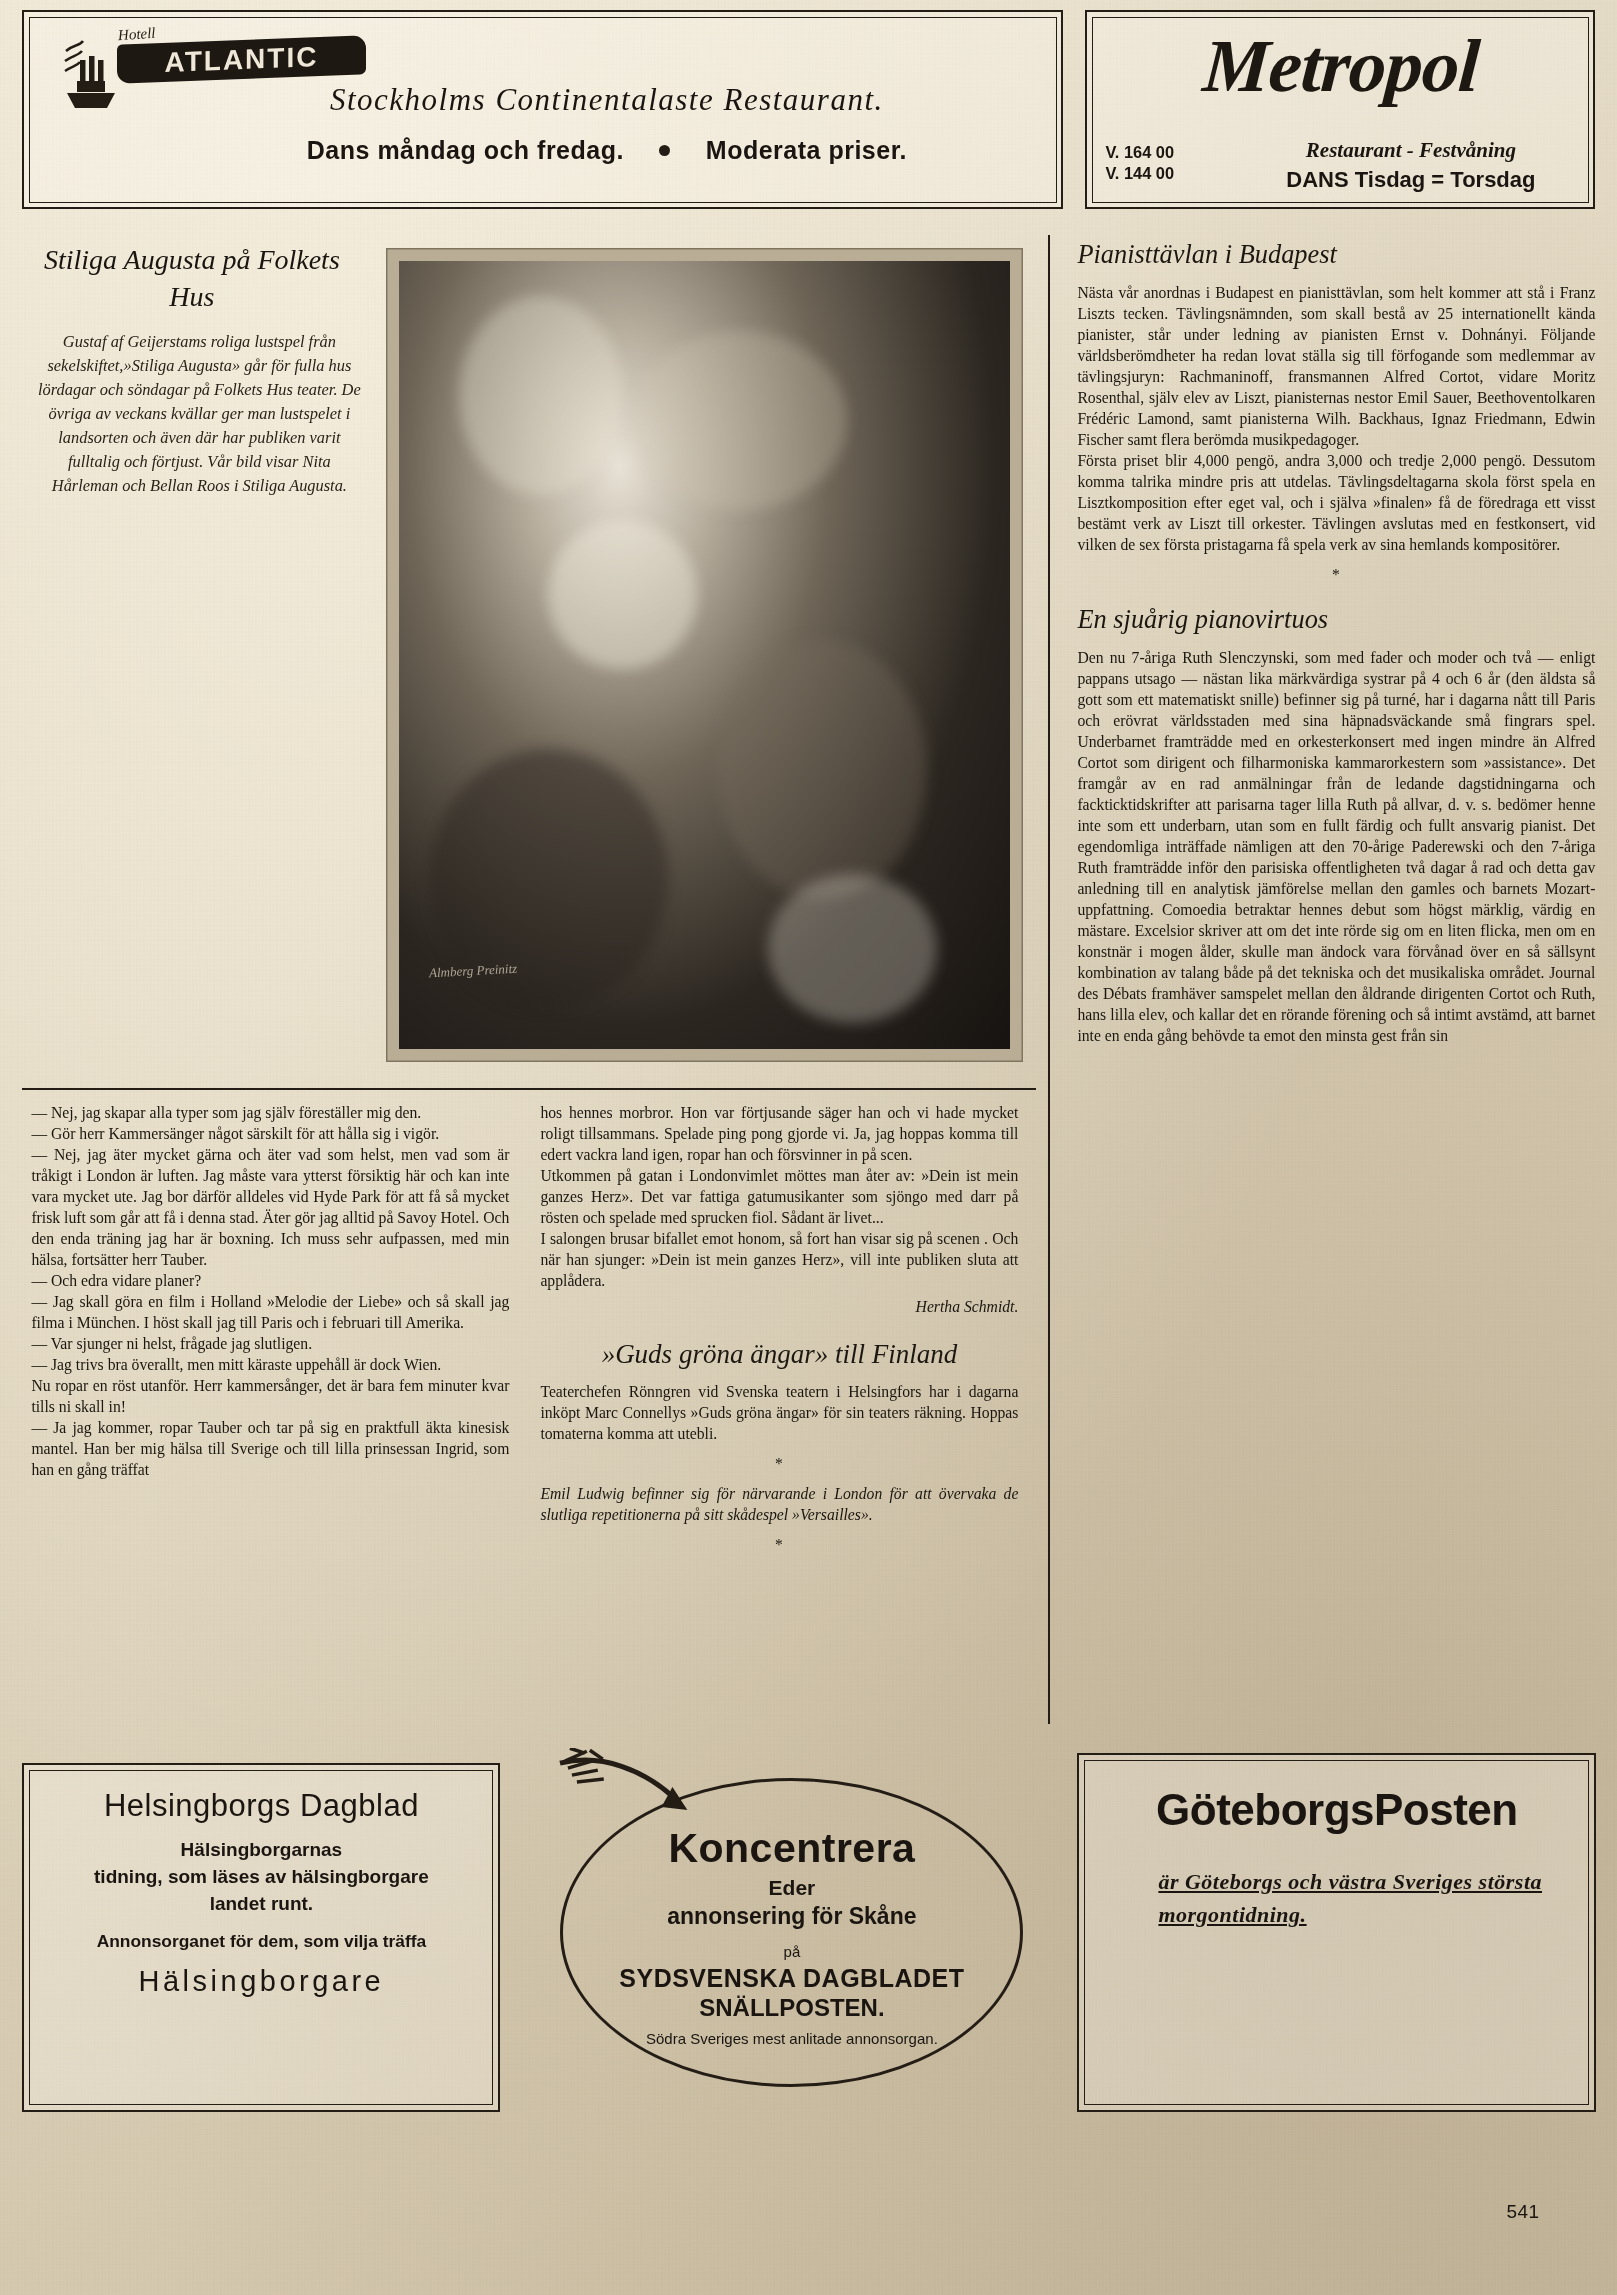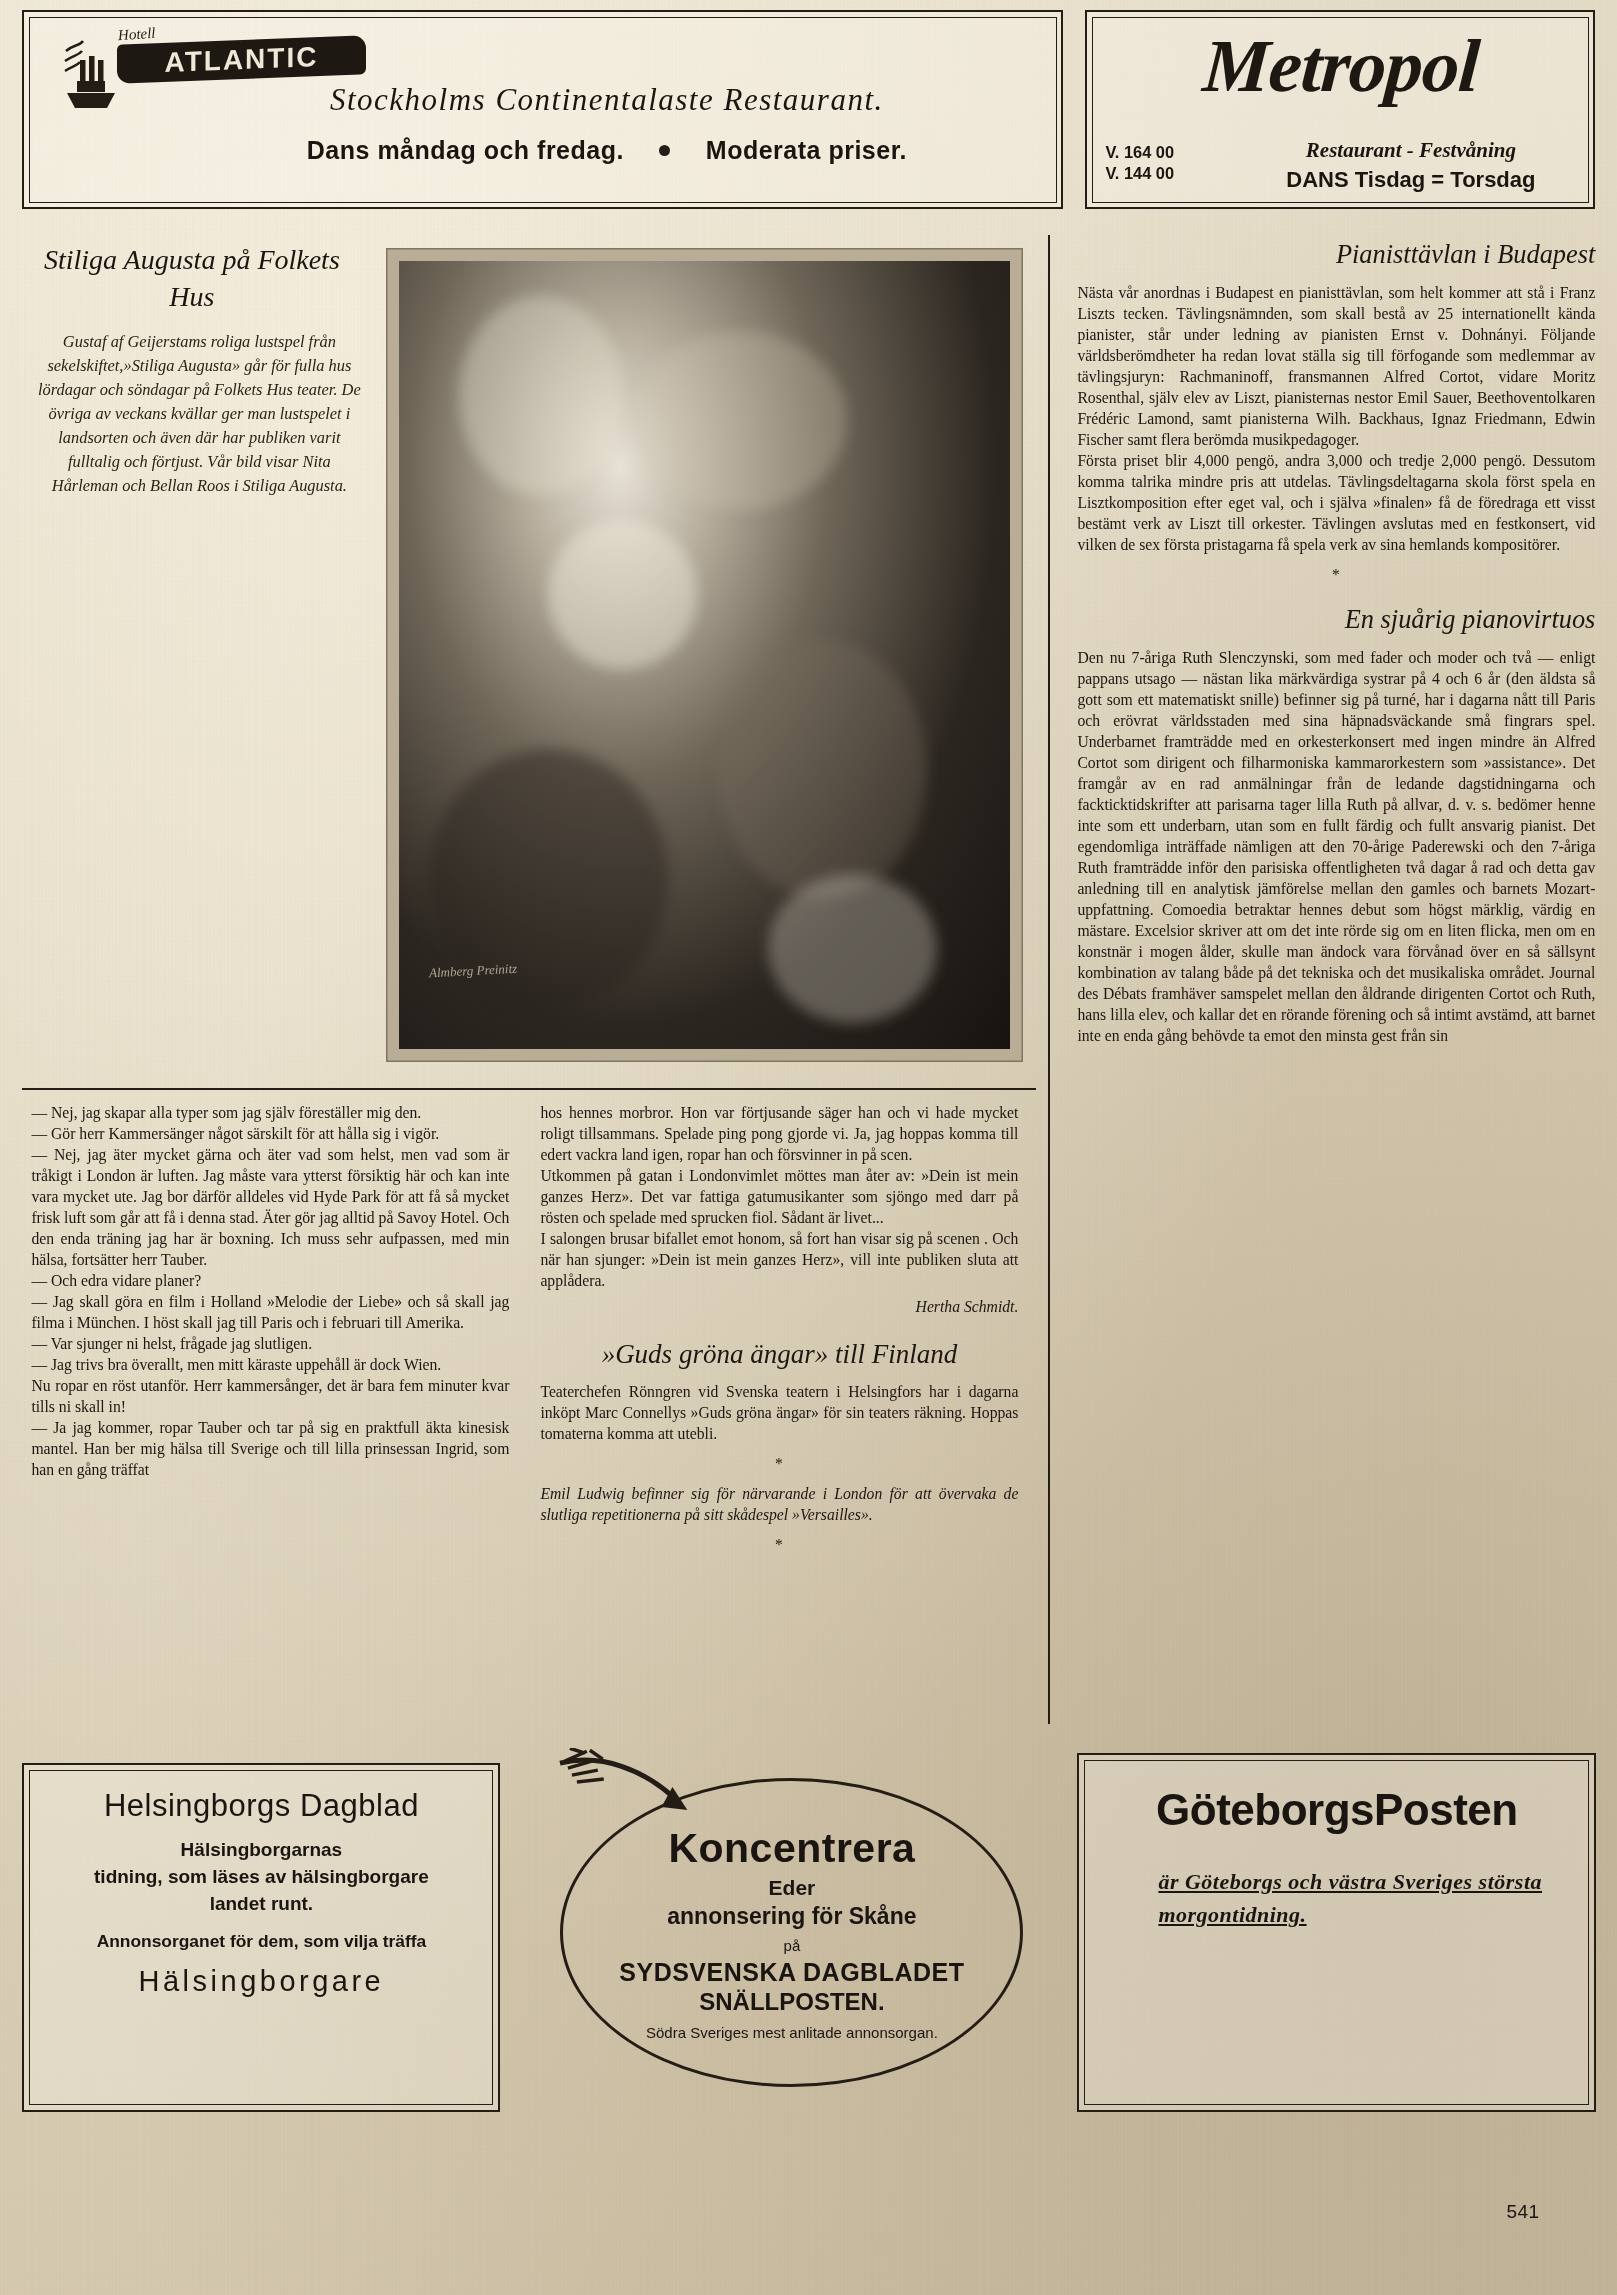--- a/index.html
+++ b/index.html
@@ -241,21 +241,21 @@
   #vrule-right {
     left: 1026px; top: 225px; width: 1.5px; height: 1489px;
   }
   #col-c {
     left: 1055px; top: 227px; width: 518px;
     font-size: 15.7px;
     line-height: 21px;
     text-align: justify;
   }
   .head {
-    text-align: right;
+    text-align: left;
     font-style: italic;
     font-size: 26.4px;
     line-height: 34px;
     margin: 0 0 11px 0 !important;
   }
   .head.second { margin-top: 17px !important; }
 
   
   #hd-ad {
     left: 0; top: 1753px; width: 478px; height: 349px;
@@ -297,21 +297,21 @@
     position: absolute;
     left: 10px; top: 30px; width: 463px; height: 309px;
     border: 3px solid #241d15;
     border-radius: 50%;
     text-align: center;
     box-sizing: border-box;
   }
   #k-1 { font-family: "Liberation Sans", sans-serif; font-weight: bold; font-size: 41px; margin-top: 44px; letter-spacing: 0.5px; }
   #k-2 { font-family: "Liberation Sans", sans-serif; font-weight: bold; font-size: 21px; margin-top: 4px; }
   #k-3 { font-family: "Liberation Sans", sans-serif; font-weight: bold; font-size: 23px; margin-top: 3px; }
-  #k-4 { font-family: "Liberation Sans", sans-serif; font-size: 15px; margin-top: 7px; }
+  #k-4 { font-family: "Liberation Sans", sans-serif; font-size: 15px; margin-top: 13px; }
   #k-5 { font-family: "Liberation Sans", sans-serif; font-weight: bold; font-size: 25px; margin-top: 4px; letter-spacing: 0.5px;}
   #k-6 { font-family: "Liberation Sans", sans-serif; font-weight: bold; font-size: 24px; margin-top: 1px; }
   #k-7 { font-family: "Liberation Sans", sans-serif; font-size: 15px; margin-top: 7px; line-height: 20px; }
   #arrow {
     position: absolute; left: 5px; top: 0; width: 209px; height: 95px;
   }
 
   #gp-ad {
     left: 1055px; top: 1743px; width: 519px; height: 359px;
     border: 2.5px solid #241d15;

